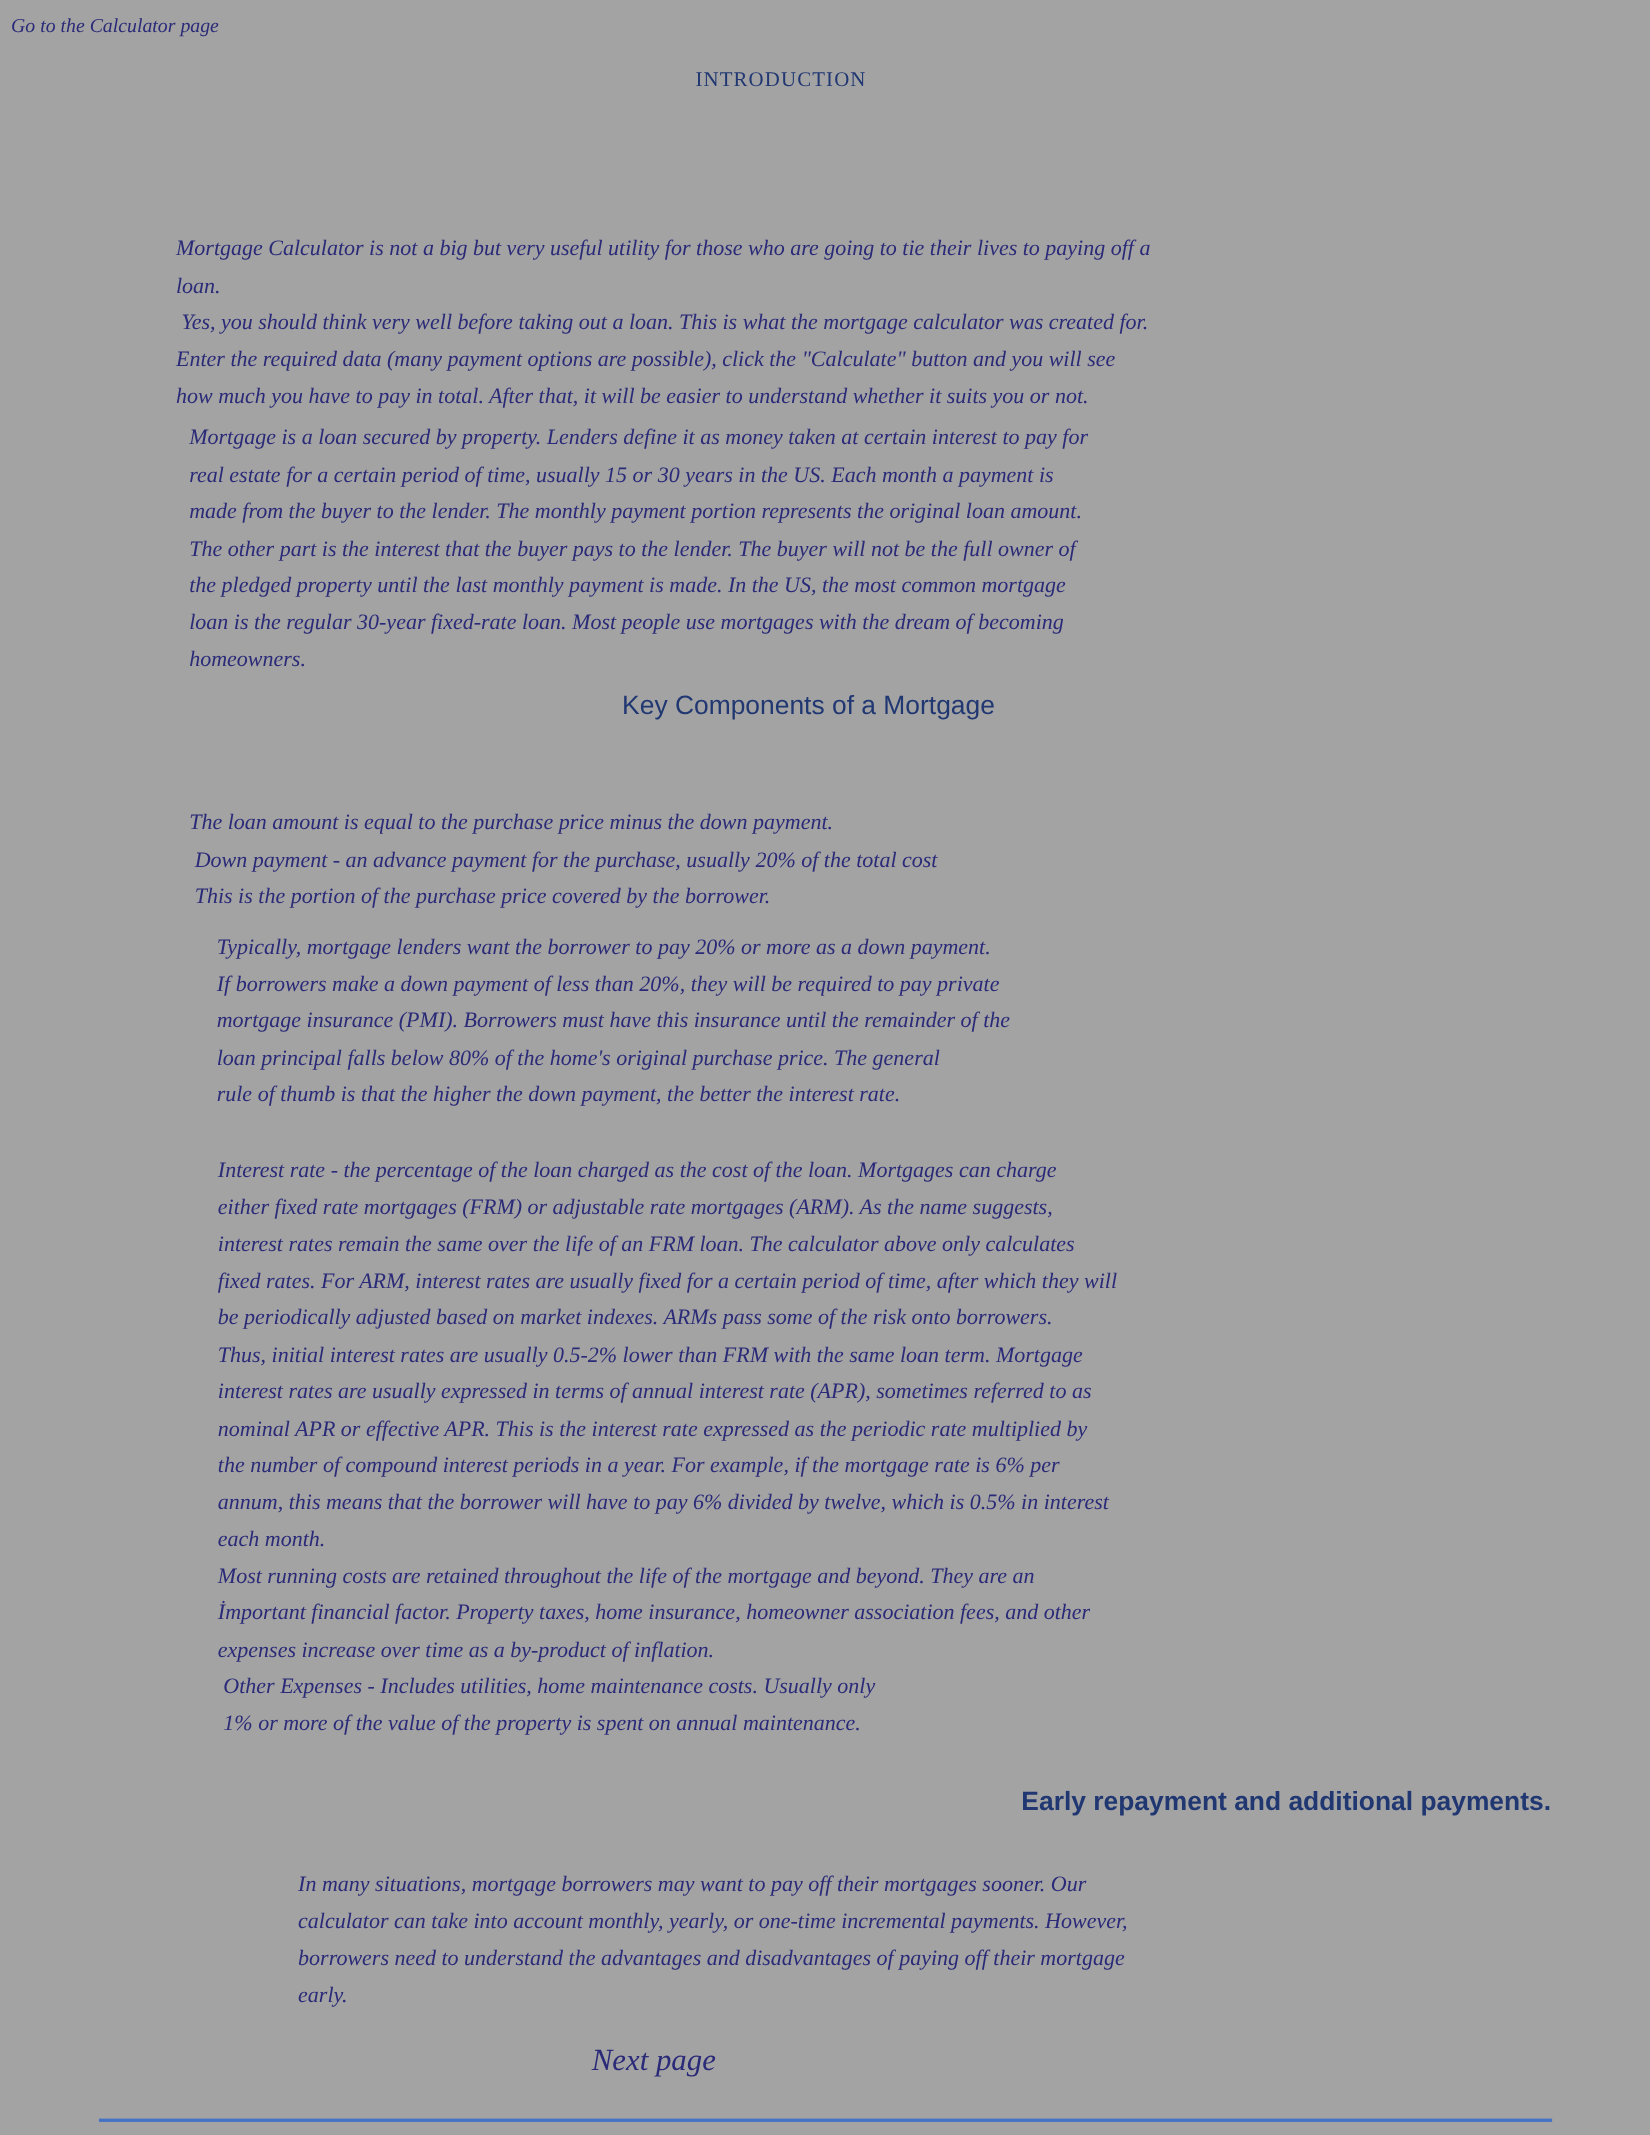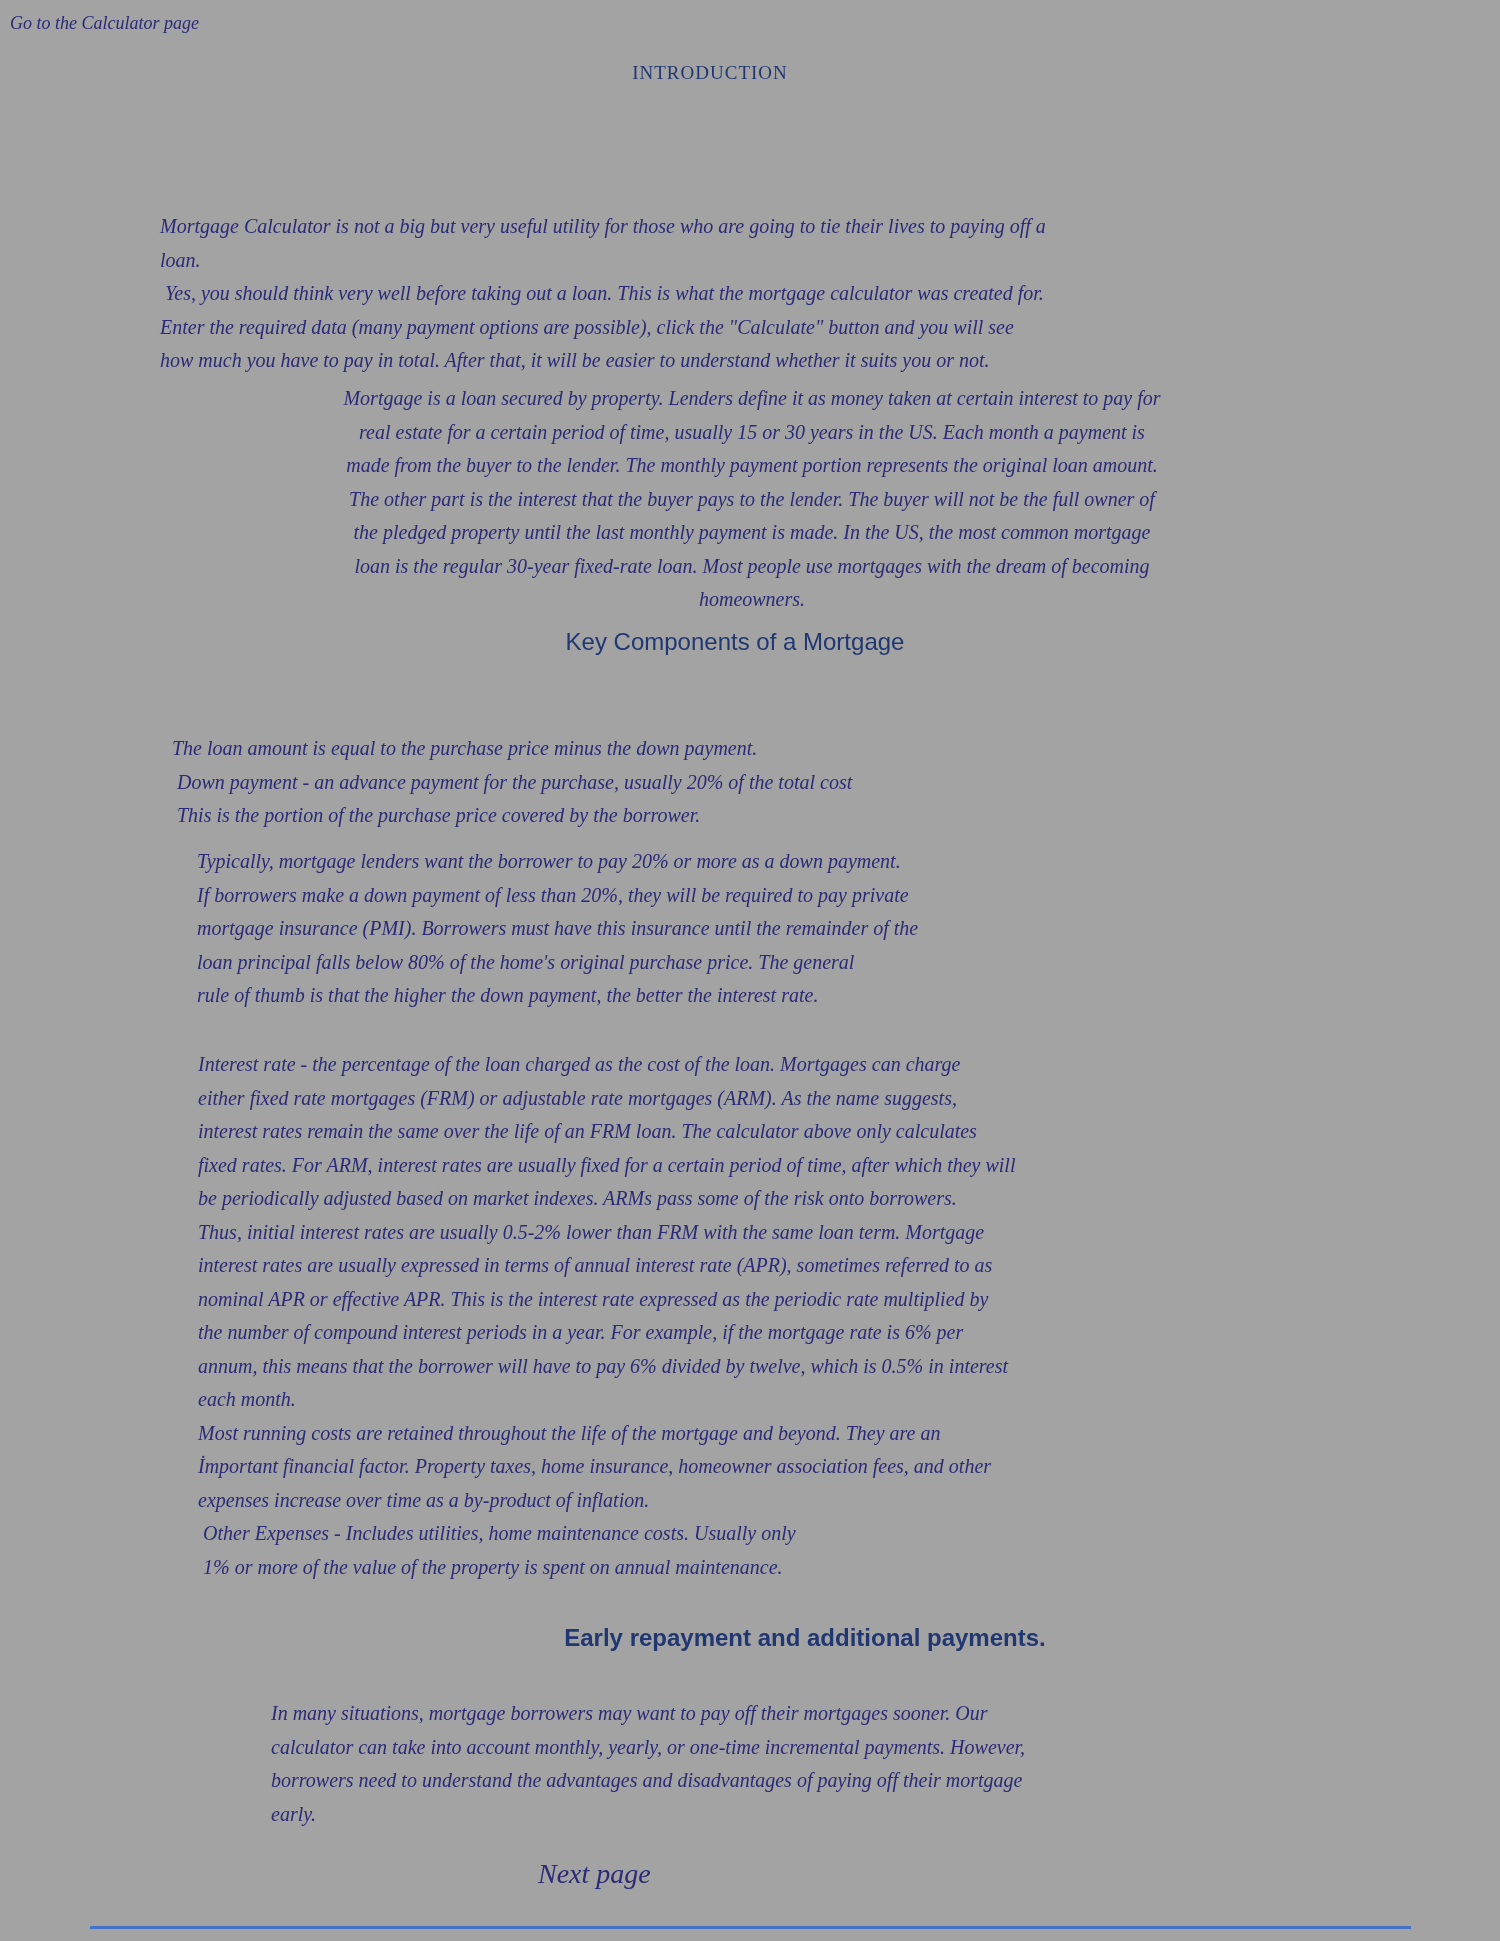--- a/index.html
+++ b/index.html
@@ -33,31 +33,31 @@
     letter-spacing: 1px;
     color: #203772;
   }
   .section-heading {
     position: absolute;
     font-family: "Liberation Sans", sans-serif;
     color: #203772;
     font-weight: 400;
   }
   .h-components { left: 50px; top: 628px; width: 1370px; text-align: center; font-size: 24px; }
-  .h-early { left: 200px; top: 1624px; width: 1210px; text-align: center; font-size: 24px; font-weight: 700; }
+  .h-early { left: 200px; top: 1624px; width: 1210px; text-align: right; font-size: 24px; font-weight: 700; }
   .para {
     position: absolute;
     font-style: italic;
     font-size: 20px;
     line-height: 33.5px;
     color: #2A2A78;
     white-space: pre-wrap;
   }
   .p-intro1   { left: 160px; top: 186px;  width: 1210px; margin-top: 24px; }
-  .p-intro2   { left: 172px; top: 382px;  width: 1160px; text-align: center; }
+  .p-intro2   { left: 172px; top: 382px;  width: 1160px; }
   .p-loan     { left: 172px; top: 732px;  width: 1160px; }
   .p-down     { left: 197px; top: 845px;  width: 1120px; }
   .p-interest { left: 198px; top: 1048px; width: 1170px; }
   .p-early    { left: 229px; top: 1697px; width: 1120px; margin-left: 42px; }
   .bottom-rule {
     position: absolute;
     left: 90px; top: 1926px;
     width: 1321px; height: 3px;
     background: #4472C4;
   }

